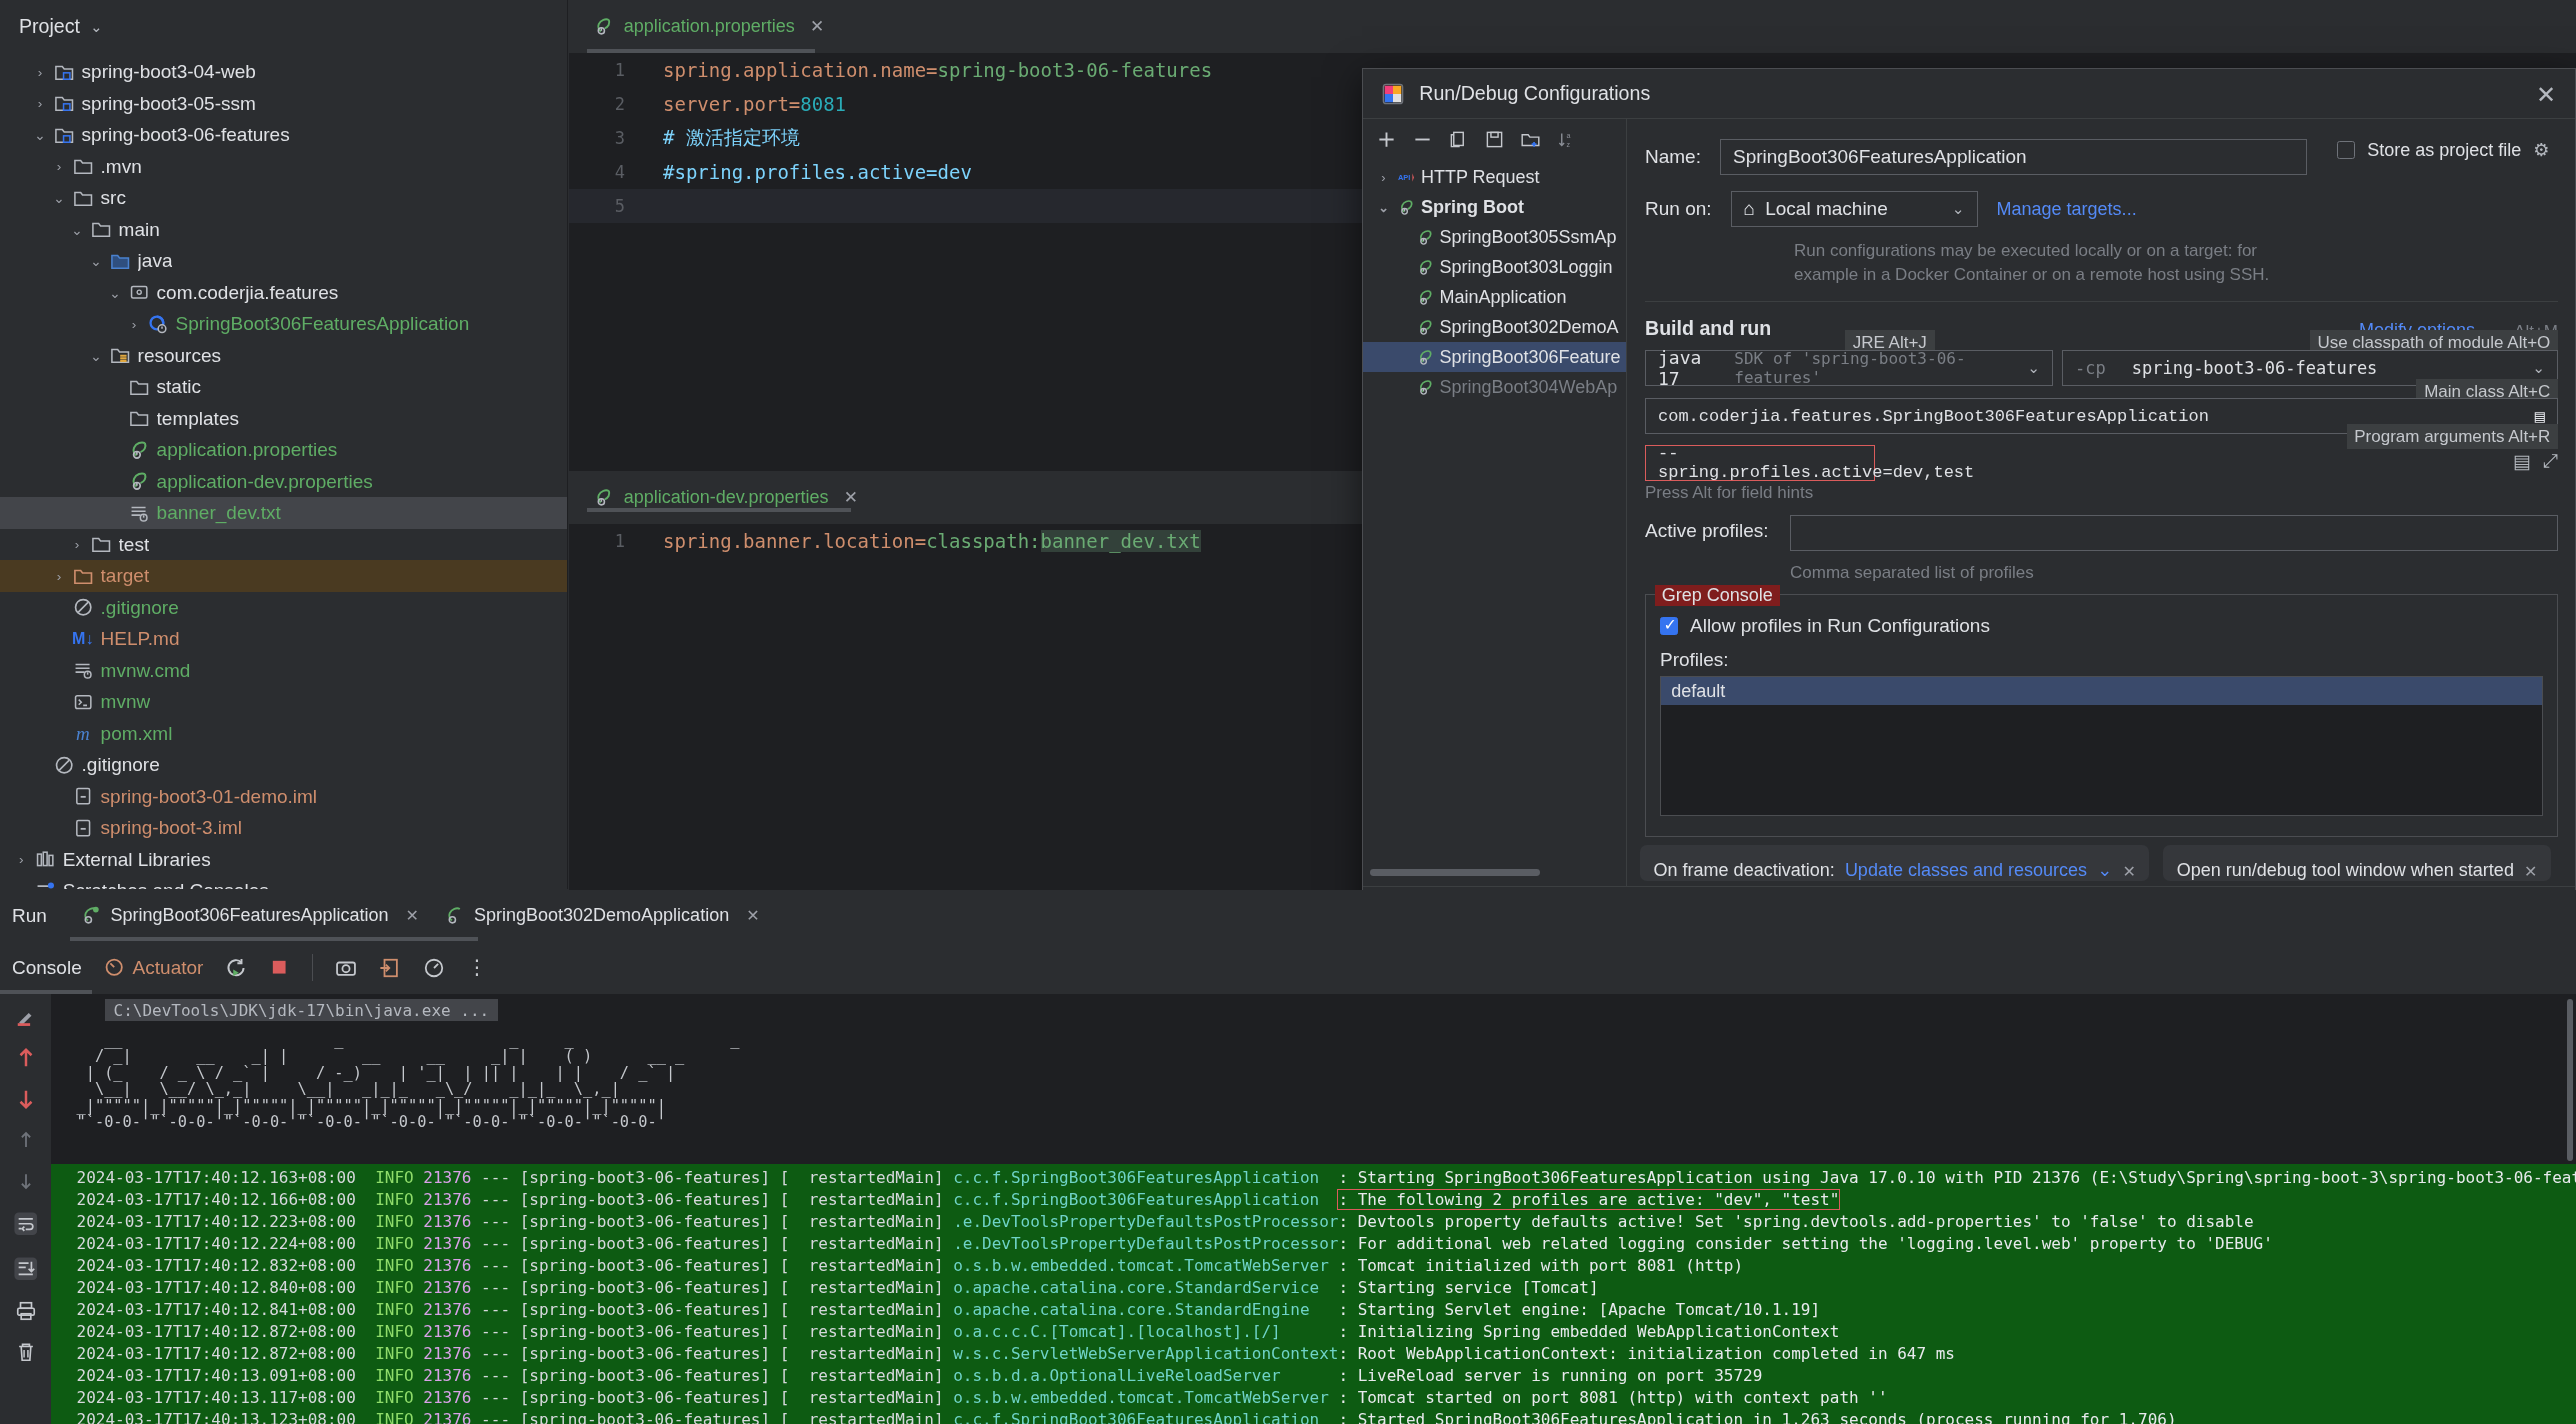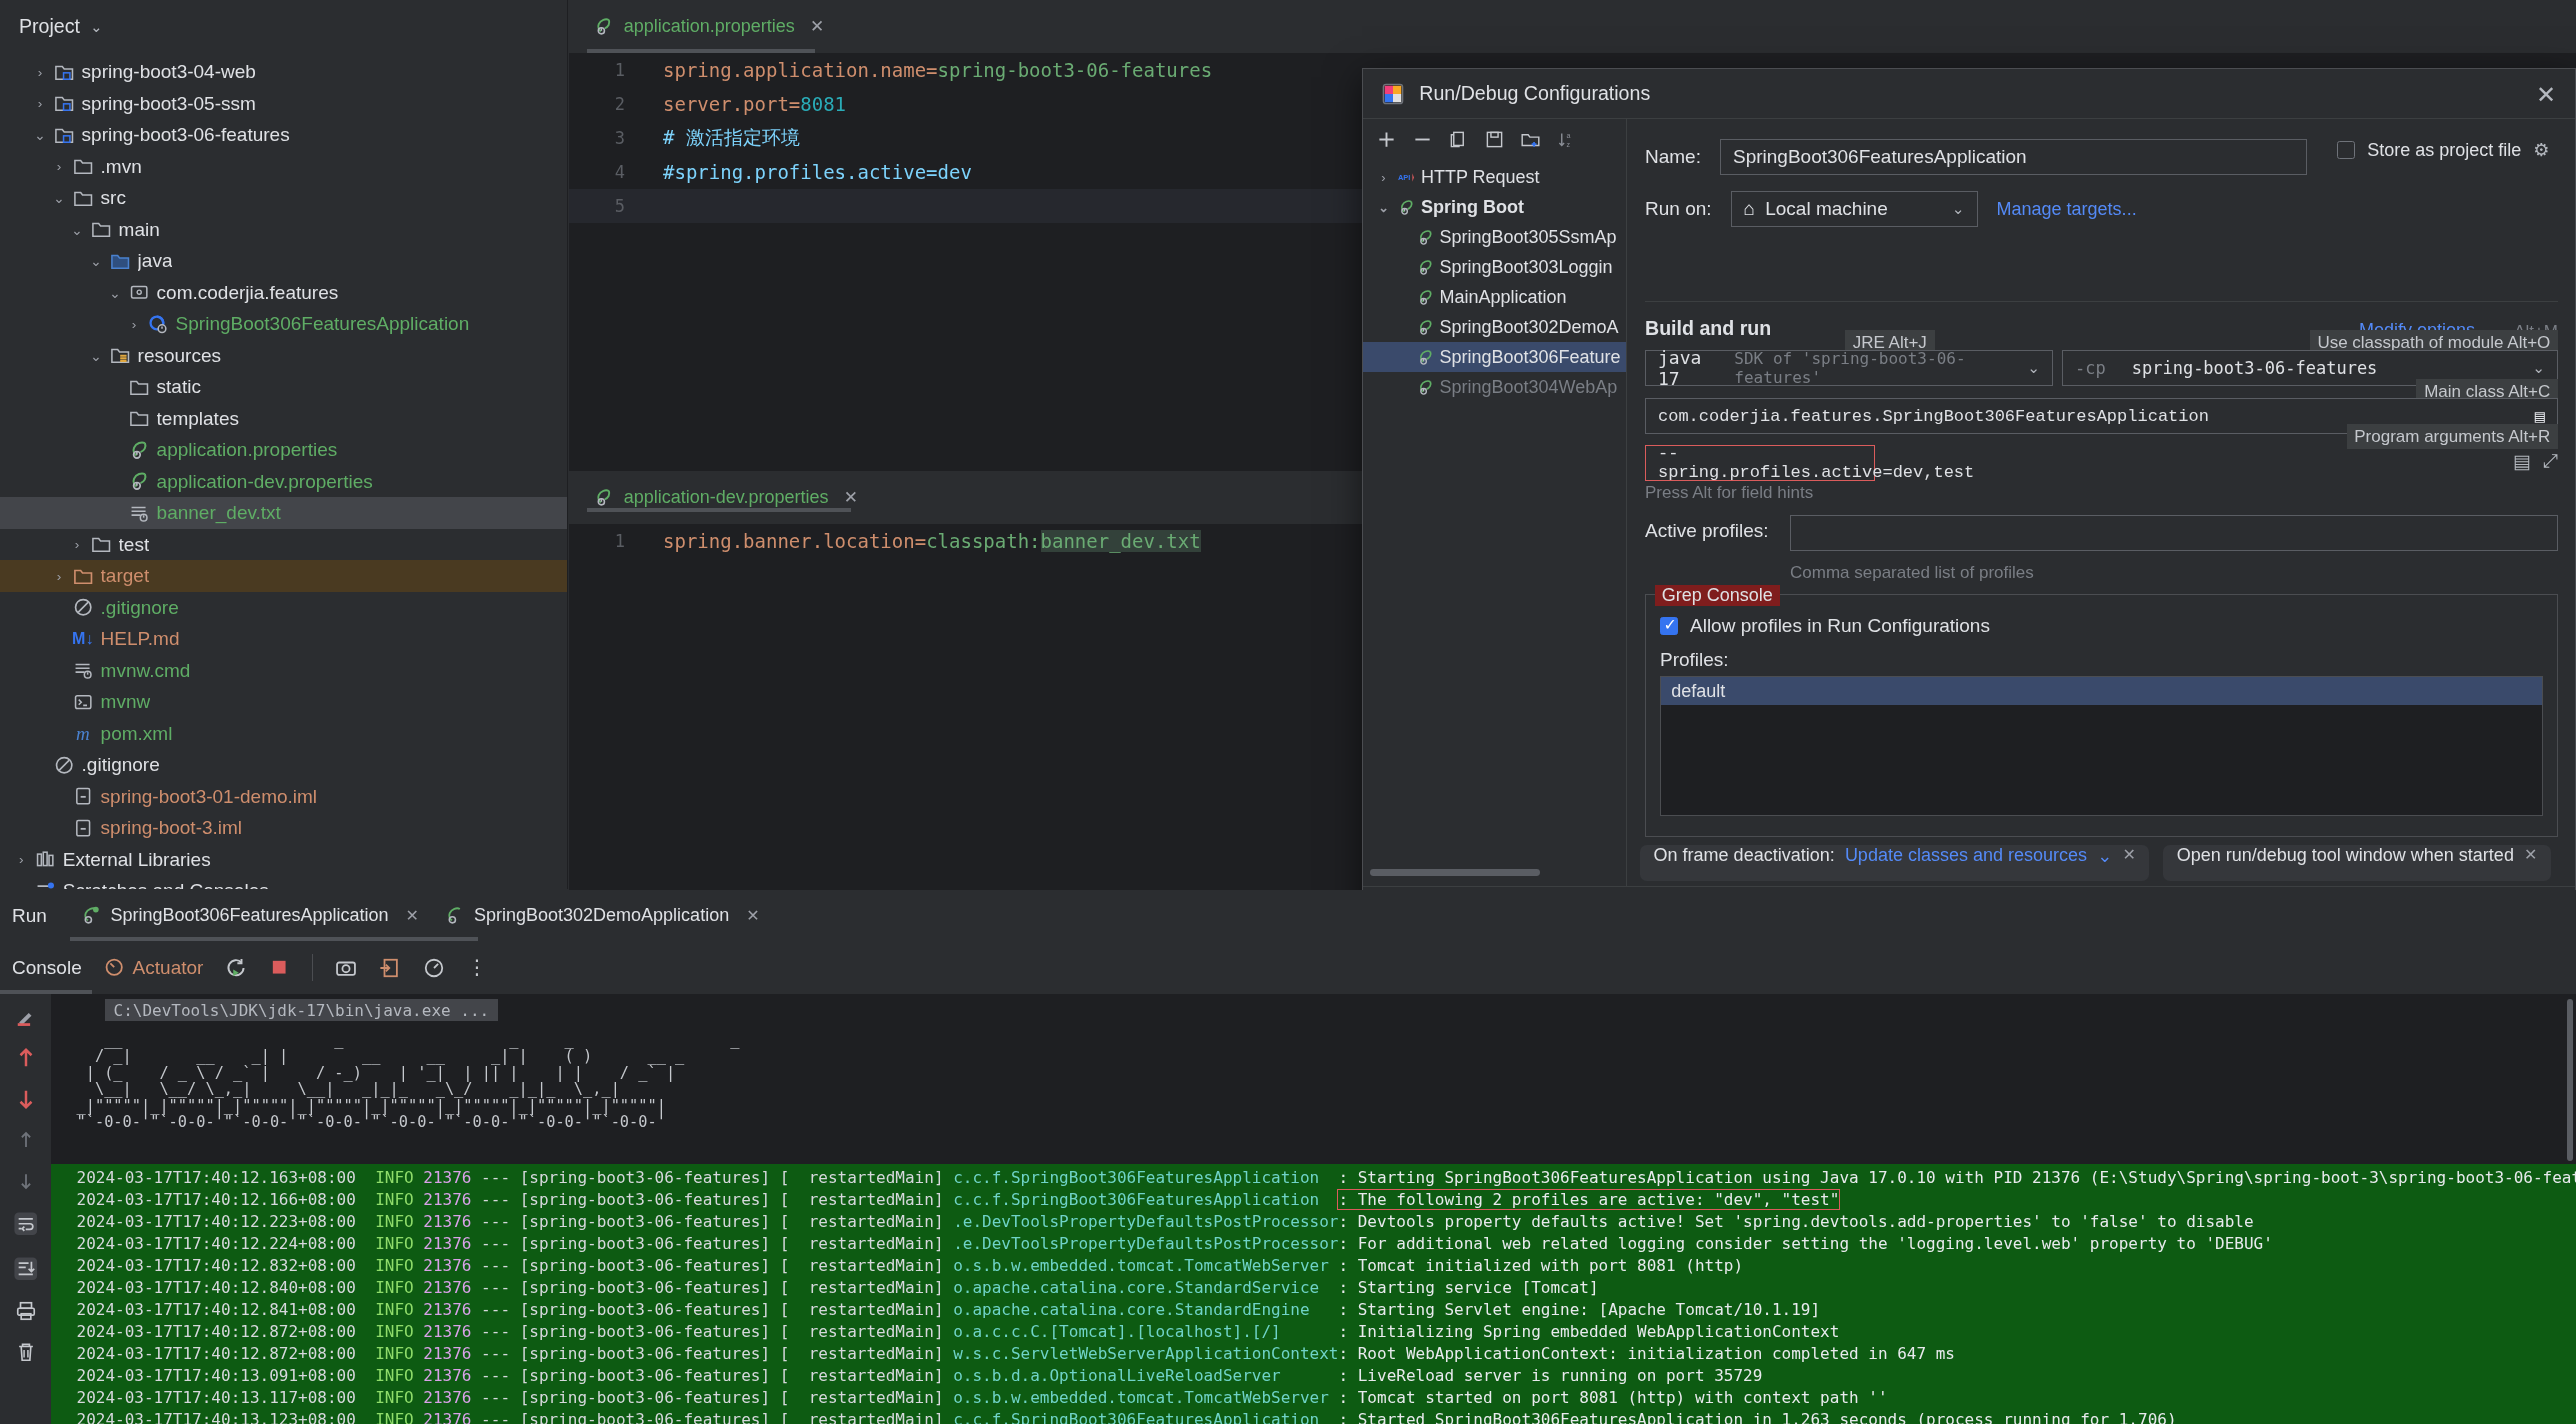--- a/index.html
+++ b/index.html
@@ -111,21 +111,21 @@
 
   .dlg-footer { position:absolute; left:0; right:0; bottom:0; height:51px; border-top:0.9px solid #3c3f41;}
   .btn { height:37px; min-width:102px; display:inline-flex; align-items:center; justify-content:center;
     border:0.9px solid #5a5d63; border-radius:4.3px; font-size:19px; color:#dfe1e5; background:#2b2d30; padding:0 17px;}
   .btn.primary{ background:#3574f0; border-color:#3574f0; color:#fff;}
   .btn.disabled{ color:#6f737a; border-color:#4b4d51;}
   .btn.split{ padding:0; }
   .help-circle{ width:32px;height:32px;border:0.9px solid #8a8e96;border-radius:50%;
     display:flex;align-items:center;justify-content:center;font-size:19px;color:#b4b8bf;}
   .chiprow{ position:absolute; left:265px; bottom:53px; right:0; height:43px; display:flex; align-items:center; gap:13.6px; padding-left:12px;}
-  .chip{ background:#35373b; border-radius:6.8px; height:36px; display:flex; align-items:flex-start; padding:0 13.6px; gap:10.2px; font-size:18px;}
+  .chip{ background:#35373b; border-radius:6.8px; height:36px; display:flex; align-items:flex-end; padding:0 13.6px; gap:10.2px; font-size:18px;}
   .chip .x{ color:#9da0a8; font-size:16px;}
 
   
   .runwin { position:absolute; left:0; top:890px; width:2576px; height:534px; background:#2b2d30;}
   .run-tabs { height:51px; display:flex; align-items:center; padding-left:12px; gap:19px; position:relative;}
   .run-label{ font-size:19px; color:#dfe1e5; margin-right:12px;}
   .rtab{ display:flex; align-items:center; gap:10.2px; font-size:18px; color:#dfe1e5; position:relative; height:51px; padding:0 3.4px;}
   .rtab .x{ color:#9da0a8; font-size:16px; margin-left:6.8px;}
   .rtab-underline{ position:absolute; left:70px; top:47px; width:408px; height:4.3px; background:#4f5257;}
   .run-sub { height:53px; display:flex; align-items:center; padding-left:12px; gap:22px; position:relative; }
@@ -660,20 +660,24 @@
       <div style="position:absolute;left:17px;top:72px;display:flex;align-items:center;gap:19px;">
         <span class="flabel">Run on:</span>
         <span class="inp" style="width:247px;gap:10.2px;">
           <span>⌂</span>
           <span>Local machine</span>
           <span class="combo-caret">⌄</span>
         </span>
         <span class="link">Manage targets...</span>
       </div>
 
+      <div style="position:absolute;left:166px;top:122px;">
+        <div class="hint">Run configurations may be executed locally or on a target: for</div>
+        <div class="hint" style="margin-top:4.3px;">example in a Docker Container or on a remote host using SSH.</div>
+      </div>
 
       <div style="position:absolute;left:17px;top:182px;right:17px;height:0.9px;background:#3c3f41;"></div>
 
       <span class="sect-title" style="position:absolute;left:17px;top:198px;">Build and run</span>
       <span class="link" style="position:absolute;right:100px;top:201px;">Modify options</span>
       <span class="link" style="position:absolute;right:83px;top:201px;color:#548af7;">⌄</span>
       <span class="hint" style="position:absolute;right:17px;top:203px;">Alt+M</span>
 
       <span class="badge-hint" style="left:217px;top:211px;">JRE Alt+J</span>
       <span class="badge-hint" style="right:17px;top:211px;">Use classpath of module Alt+O</span>

